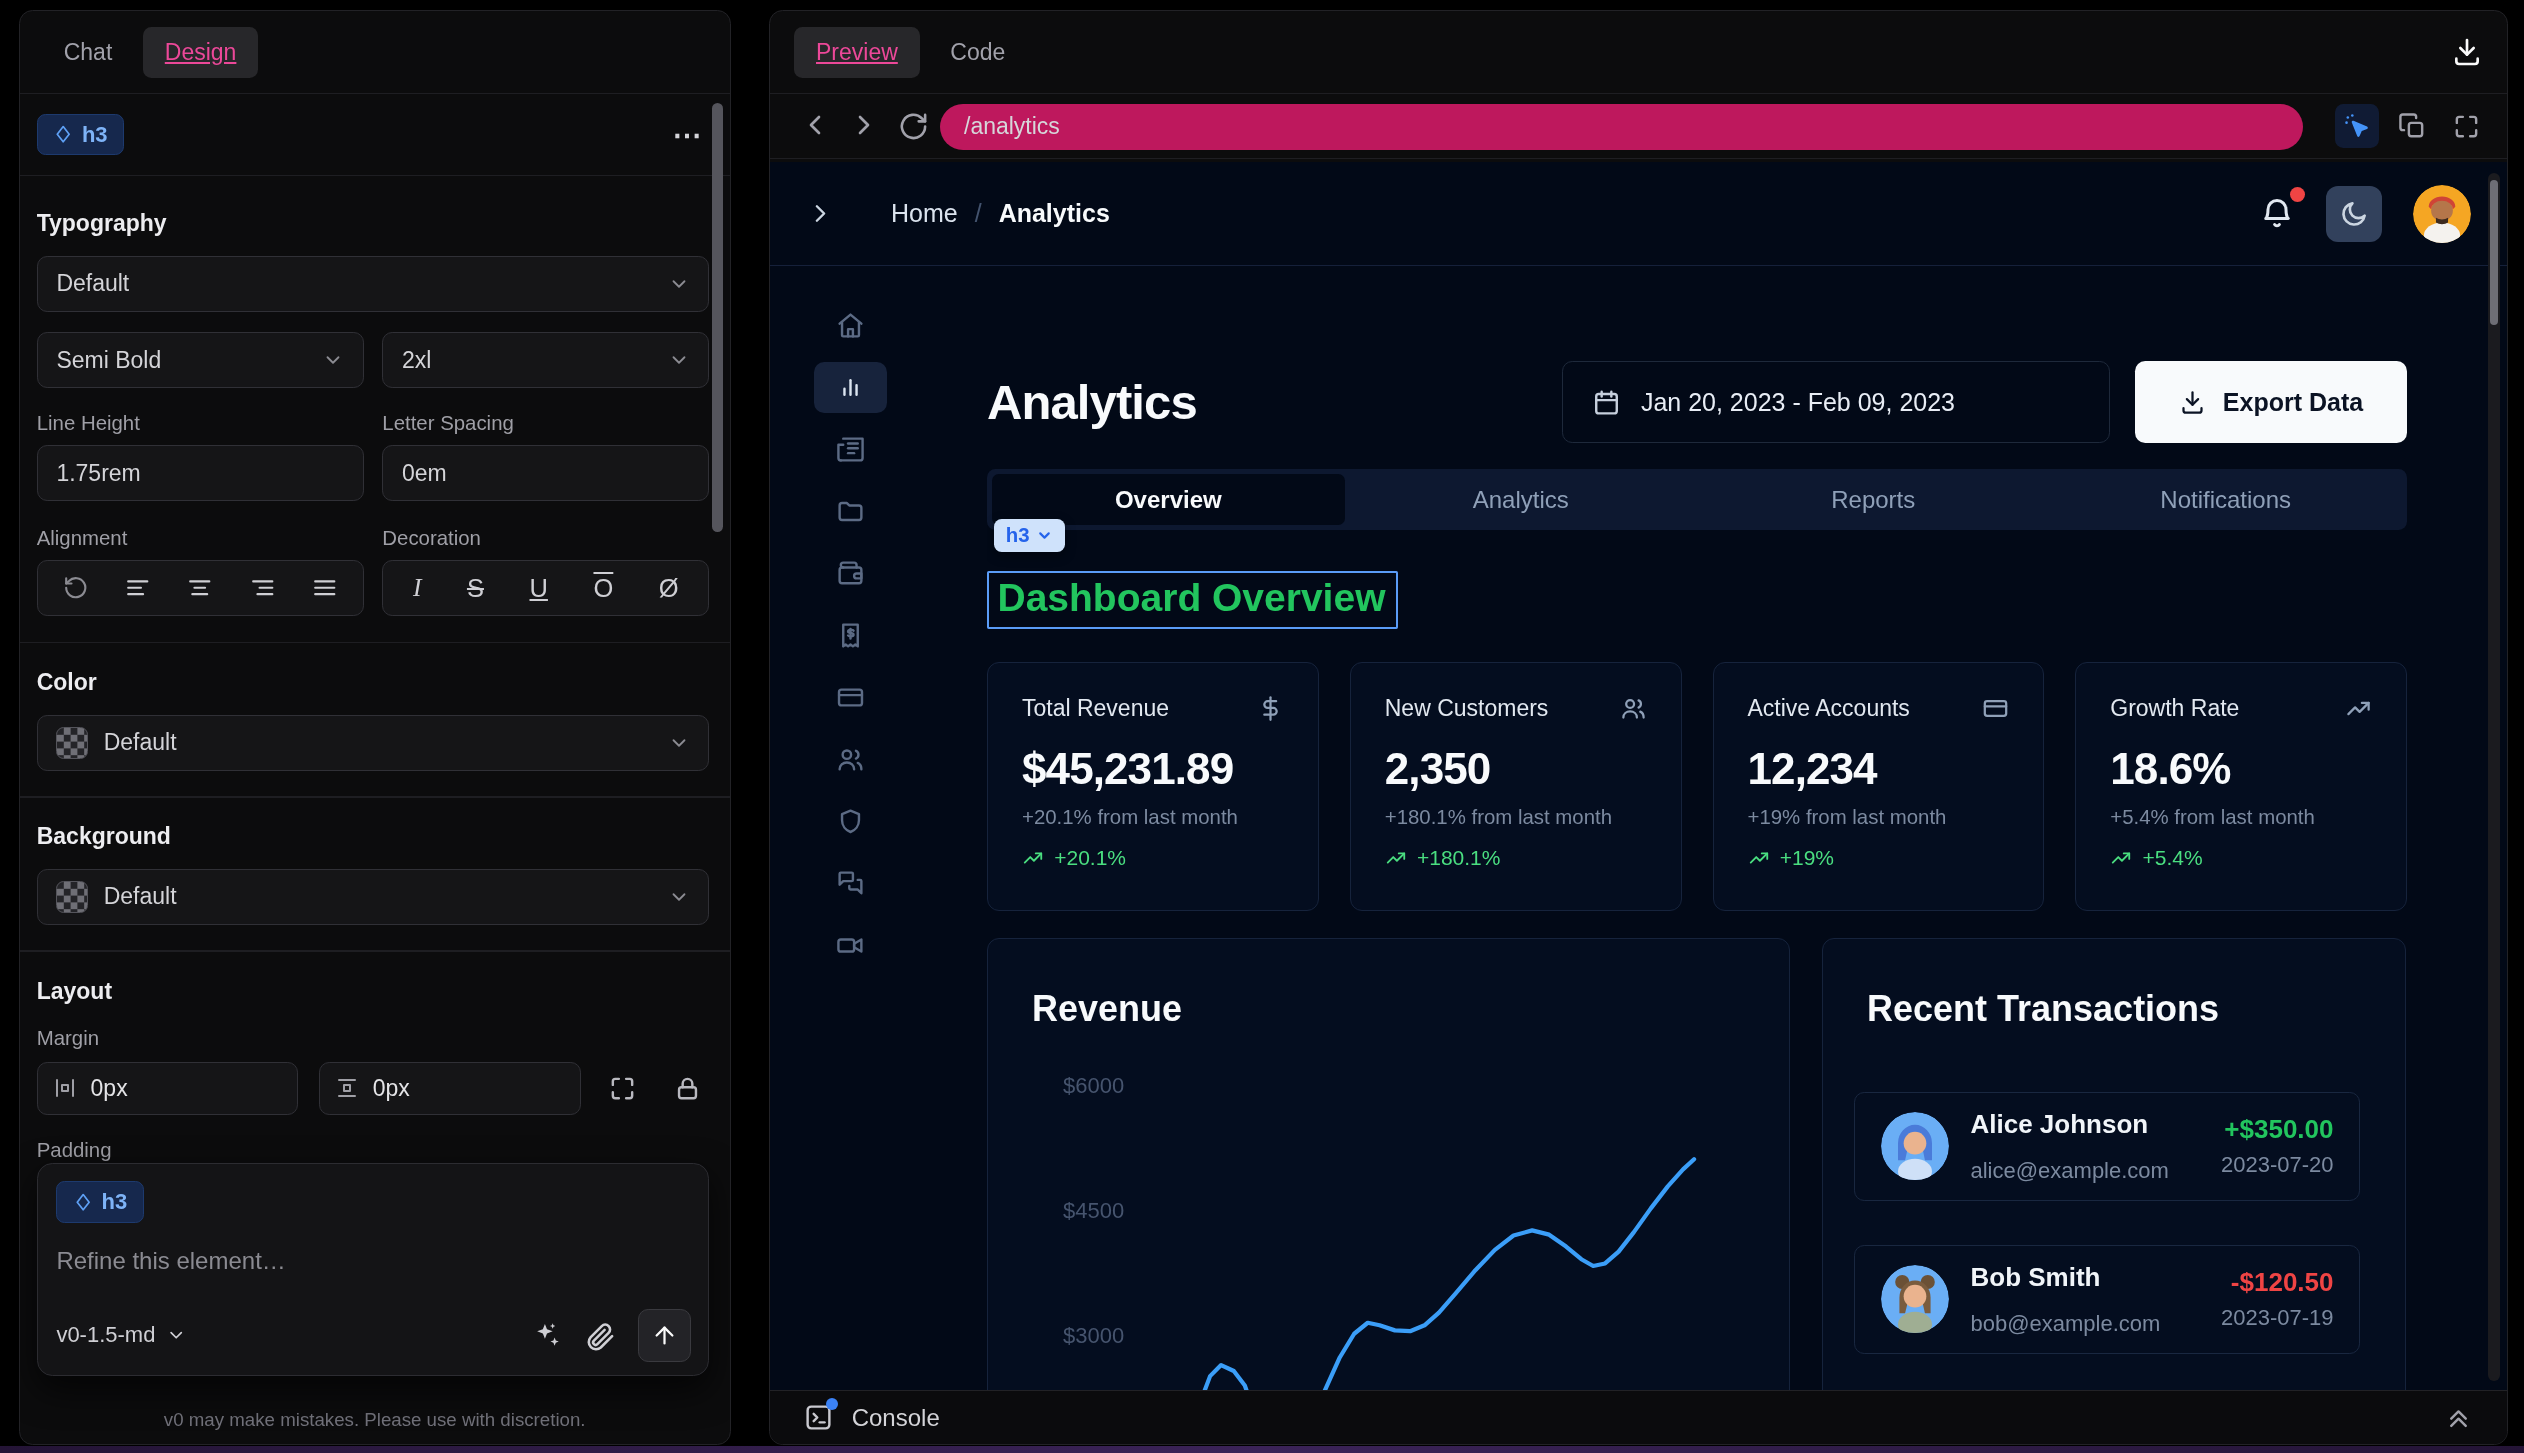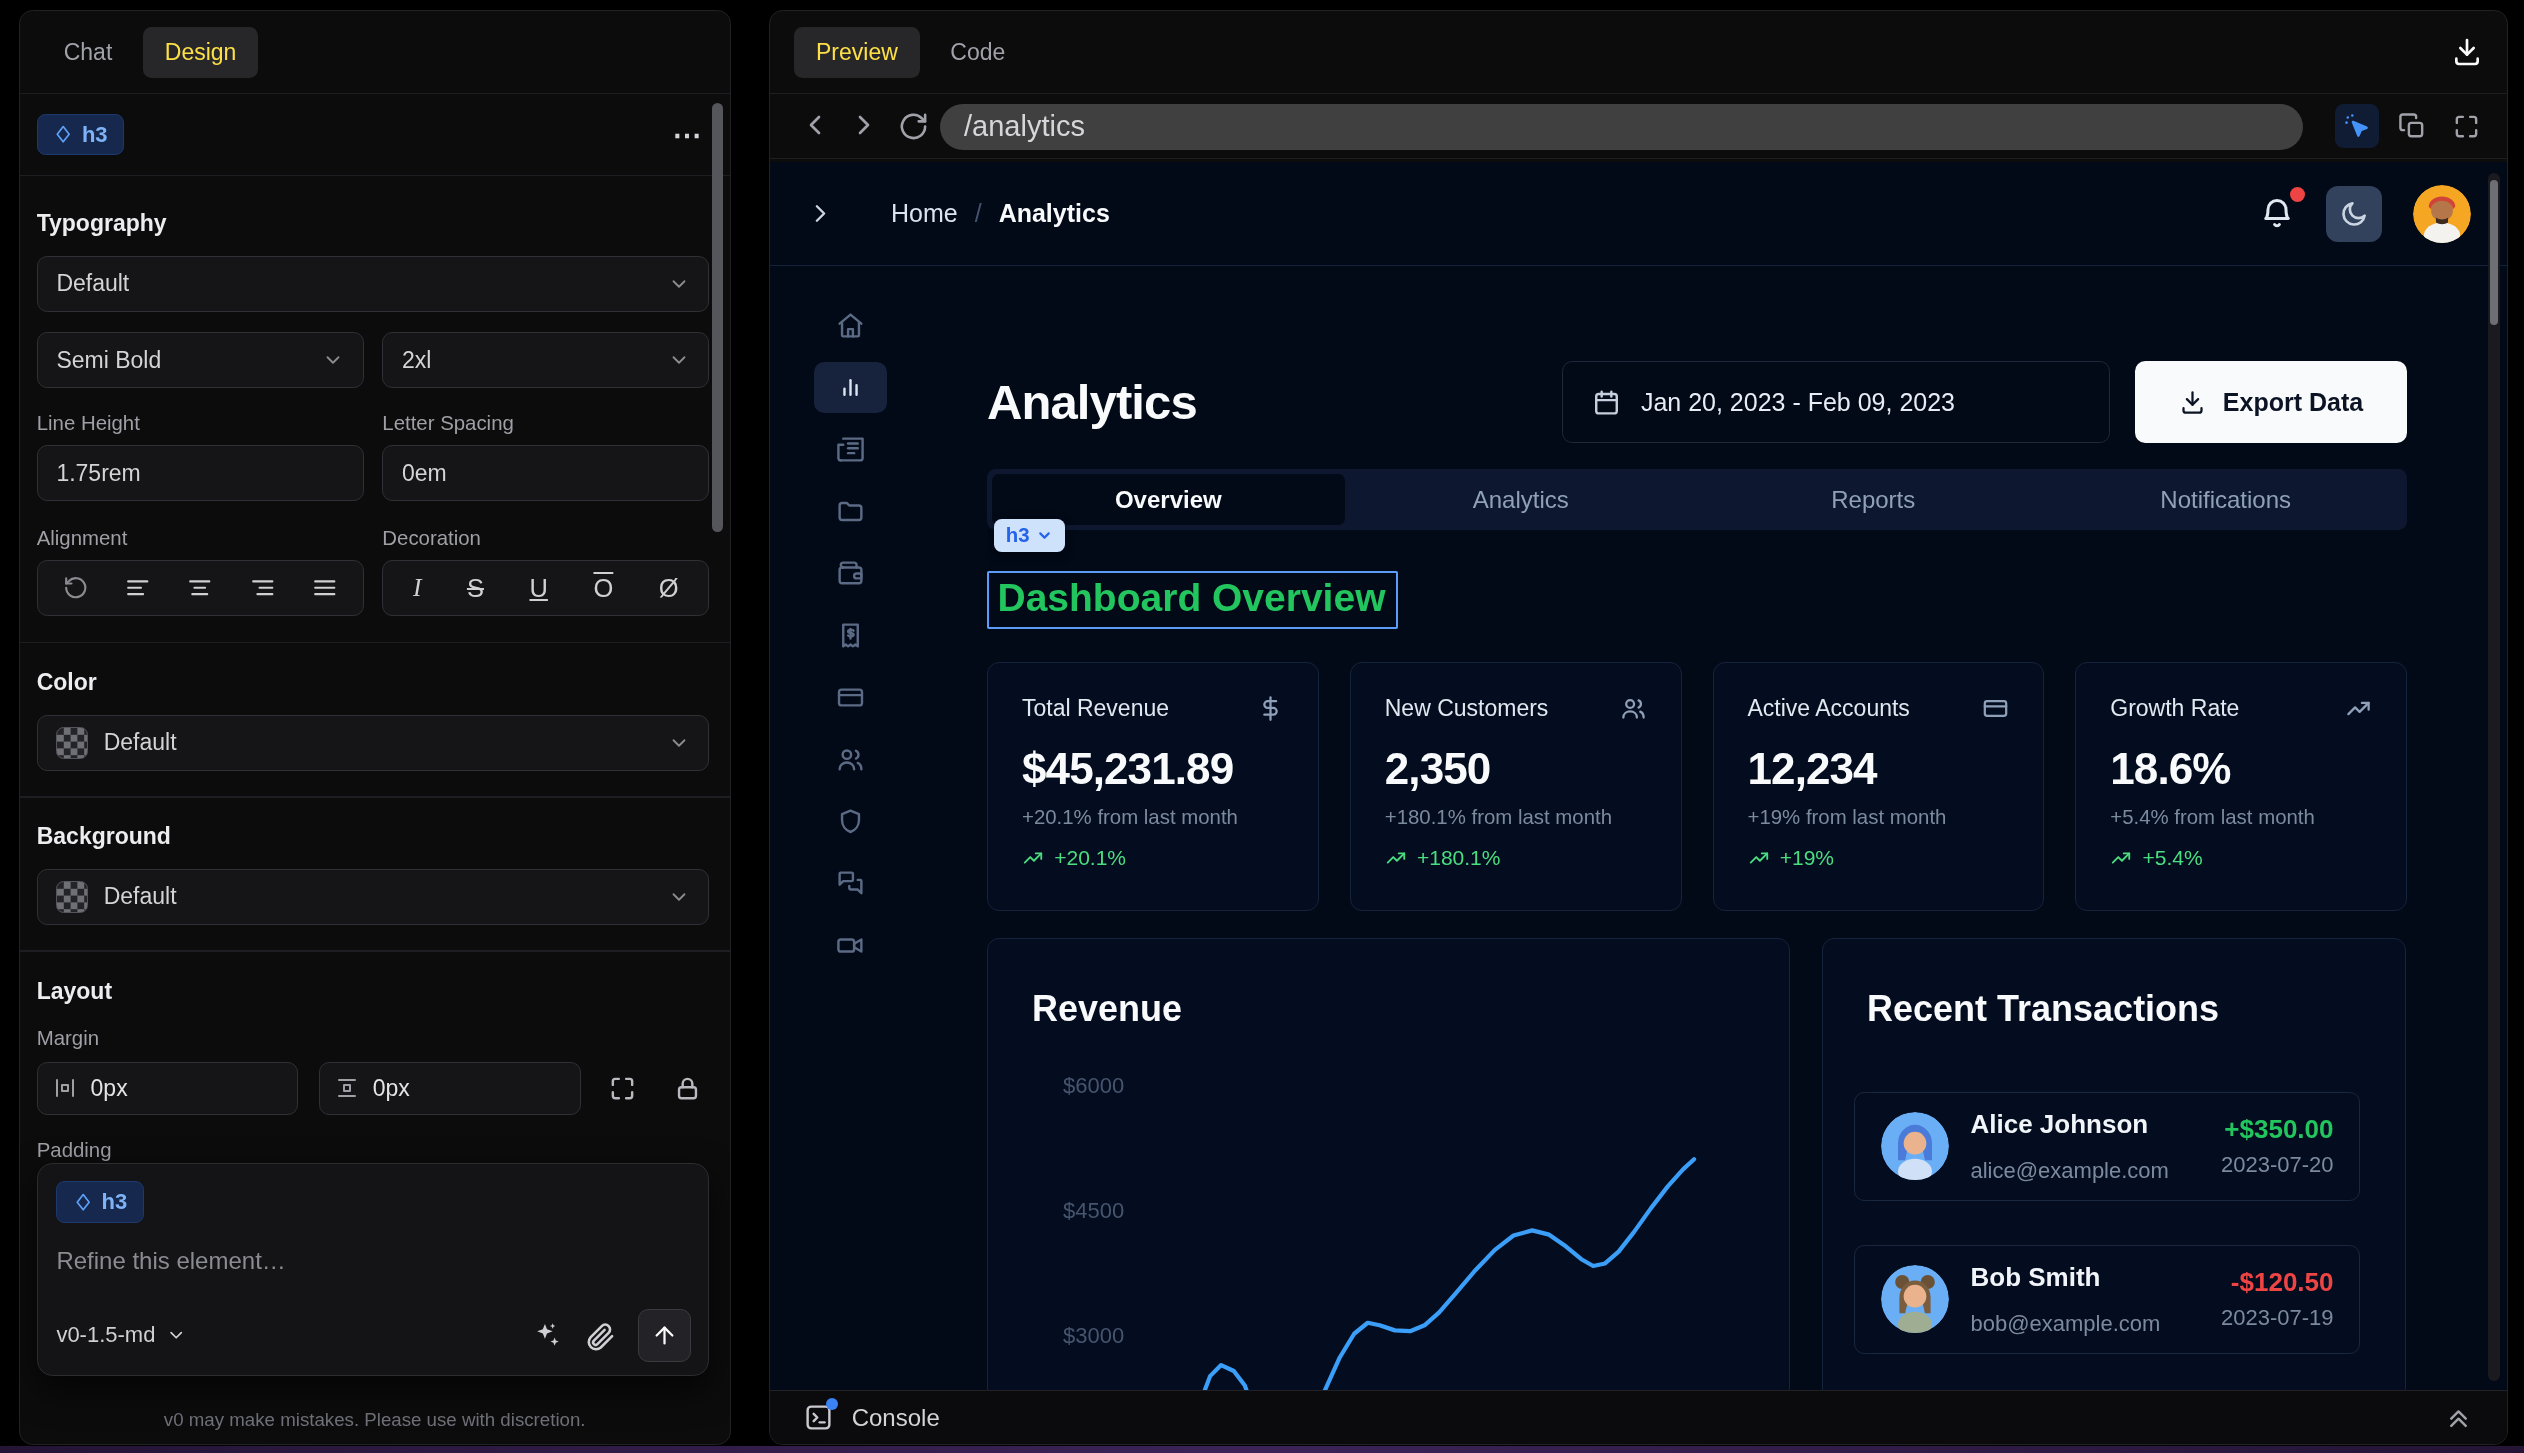--- a/index.html
+++ b/index.html
@@ -16,21 +16,21 @@
   .panel { position:absolute; top:10.2px; height:1435px; background:#0c0c0d;
     border:1.7px solid #222226; border-radius:13.6px; overflow:hidden; }
   svg.ic { display:block; stroke:currentColor; fill:none; stroke-width:2;
     stroke-linecap:round; stroke-linejoin:round; }
 
   
   .left-panel { left:18.7px; width:712px; }
   .lp-header { height:83px; display:flex; align-items:center; padding:0 22px;
     border-bottom:1.7px solid #1e1e22; gap:8.5px; }
   .lp-tab { font-size:23px; color:#a1a1aa; padding:12px 22px; border-radius:8.5px; cursor:pointer; }
-  .lp-tab.active { background:#27272a; color:#fde047; }
+  .lp-tab.active { background:#27272a; color:#ec4899;text-decoration:underline; }
   .element-row { height:82px; display:flex; align-items:center; justify-content:space-between;
     padding:0 25.5px 0 17px; border-bottom:1.7px solid #1e1e22; }
   .h3-badge { display:inline-flex; align-items:center; gap:8.5px; background:#16284d;
     border:1.7px solid #1d3a6e; border-radius:8.5px; padding:6.8px 15.3px;
     color:#7eb3f7; font-size:22px; font-weight:600; }
   .h3-badge .diamond { color:#5ea0f5; }
   .ellipsis { color:#d4d4d8; font-size:29px; letter-spacing:2.6px; font-weight:700; }
 
   .lp-scroll { position:absolute; top:175px; left:0; right:0; bottom:0; padding:24px 20.4px 0 17px; }
   .section-label { font-size:23px; font-weight:600; color:#ededf0; }
@@ -65,22 +65,22 @@
     background:#55555c; border-radius:6px; z-index:6; }
 
   
   .right-panel { left:769px; width:1739px; }
   .rp-header { height:83px; display:flex; align-items:center; padding:0 24px;
     border-bottom:1.7px solid #1e1e22; gap:8.5px; }
   .rp-download { margin-left:auto; color:#fafafa; }
   .browser-bar { height:65px; border-bottom:1.7px solid #1e1e22; position:relative;
     display:flex; align-items:center; }
   .nav-ic { position:absolute; color:#a1a1aa; top:15.3px; }
-  .url-pill { position:absolute; left:170px; right:204px; top:9.4px; height:46px; background:#404040;
-    border-radius:23px; display:flex; align-items:center; padding:0 24px; font-size:29px; color:#d6d6da; }
+  .url-pill { position:absolute; left:170px; right:204px; top:9.4px; height:46px; background:#be185d;
+    border-radius:23px; display:flex; align-items:center; padding:0 24px; font-size:23px; color:#d6d6da; }
   .chrome-btn { position:absolute; top:10.2px; width:44px; height:44px; border-radius:8.5px;
     display:flex; align-items:center; justify-content:center; color:#a1a1aa; }
   .chrome-btn.pointer-active { color:#4493f8; background:rgba(37,99,235,.18); }
 
   .dashboard { position:absolute; top:151px; left:0; right:0; bottom:54px; background:#020917; overflow:hidden; }
   .dash-header { height:104px; border-bottom:1.7px solid #15203a; display:flex; align-items:center; padding:0 36px; }
   .breadcrumb { display:flex; align-items:center; gap:17px; margin-left:56px; font-size:25px; }
   .bc-home { color:#dbe3ee; }
   .bc-sep { color:#43536e; }
   .bc-cur { color:#f8fafc; font-weight:700; }

